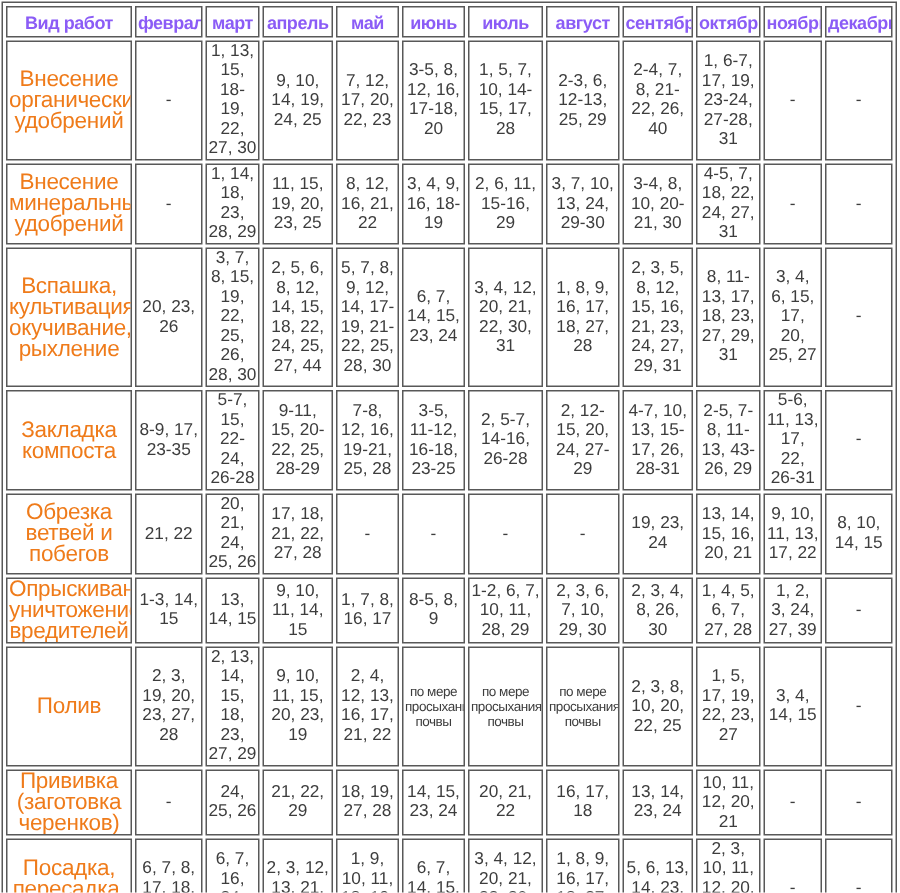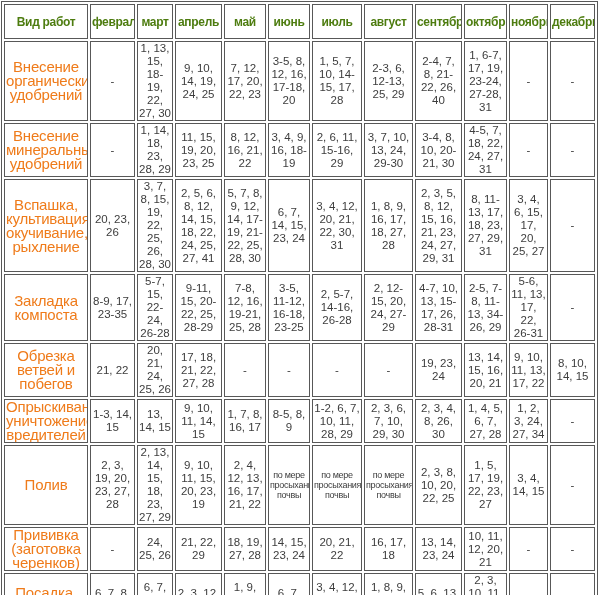--- a/index.html
+++ b/index.html
@@ -17,24 +17,24 @@
     border:1px solid #585858;
     box-sizing:border-box;
     text-align:center;
     vertical-align:middle;
     padding:0 1px;
     overflow:hidden;
   }
   .calendar th{
     font-size:12px;
     font-weight:bold;
-    color:#4d7c0f;
+    color:#8b5cf6;
     white-space:nowrap;
     letter-spacing:-0.3px;
-    height:35px;
+    height:21px;
   }
   .calendar td{
     font-size:11.5px;
     line-height:13px;
     color:#3d3d3d;
   }
   .calendar td.label{
     color:#ef7b1a;
     font-weight:normal;
     font-size:15px;
@@ -119,41 +119,41 @@
         <td>3, 7, 10, 13, 24, 29-30</td>
         <td>3-4, 8, 10, 20-21, 30</td>
         <td>4-5, 7, 18, 22, 24, 27, 31</td>
         <td>-</td>
         <td>-</td>
       </tr>
       <tr>
         <td class="label">Вспашка, культивация, окучивание, рыхление</td>
         <td>20, 23, 26</td>
         <td>3, 7, 8, 15, 19, 22, 25, 26, 28, 30</td>
-        <td>2, 5, 6, 8, 12, 14, 15, 18, 22, 24, 25, 27, 41</td>
+        <td>2, 5, 6, 8, 12, 14, 15, 18, 22, 24, 25, 27, 44</td>
         <td>5, 7, 8, 9, 12, 14, 17-19, 21-22, 25, 28, 30</td>
         <td>6, 7, 14, 15, 23, 24</td>
         <td>3, 4, 12, 20, 21, 22, 30, 31</td>
         <td>1, 8, 9, 16, 17, 18, 27, 28</td>
         <td>2, 3, 5, 8, 12, 15, 16, 21, 23, 24, 27, 29, 31</td>
         <td>8, 11-13, 17, 18, 23, 27, 29, 31</td>
         <td>3, 4, 6, 15, 17, 20, 25, 27</td>
         <td>-</td>
       </tr>
       <tr>
         <td class="label">Закладка компоста</td>
         <td>8-9, 17, 23-35</td>
         <td>5-7, 15, 22-24, 26-28</td>
         <td>9-11, 15, 20-22, 25, 28-29</td>
         <td>7-8, 12, 16, 19-21, 25, 28</td>
         <td>3-5, 11-12, 16-18, 23-25</td>
         <td>2, 5-7, 14-16, 26-28</td>
         <td>2, 12-15, 20, 24, 27-29</td>
         <td>4-7, 10, 13, 15-17, 26, 28-31</td>
-        <td>2-5, 7-8, 11-13, 34-26, 29</td>
+        <td>2-5, 7-8, 11-13, 43-26, 29</td>
         <td>5-6, 11, 13, 17, 22, 26-31</td>
         <td>-</td>
       </tr>
       <tr>
         <td class="label">Обрезка ветвей и побегов</td>
         <td>21, 22</td>
         <td>20, 21, 24, 25, 26</td>
         <td>17, 18, 21, 22, 27, 28</td>
         <td>-</td>
         <td>-</td>
@@ -168,21 +168,21 @@
         <td class="label">Опрыскивание, уничтожение вредителей</td>
         <td>1-3, 14, 15</td>
         <td>13, 14, 15</td>
         <td>9, 10, 11, 14, 15</td>
         <td>1, 7, 8, 16, 17</td>
         <td>8-5, 8, 9</td>
         <td>1-2, 6, 7, 10, 11, 28, 29</td>
         <td>2, 3, 6, 7, 10, 29, 30</td>
         <td>2, 3, 4, 8, 26, 30</td>
         <td>1, 4, 5, 6, 7, 27, 28</td>
-        <td>1, 2, 3, 24, 27, 34</td>
+        <td>1, 2, 3, 24, 27, 39</td>
         <td>-</td>
       </tr>
       <tr>
         <td class="label">Полив</td>
         <td>2, 3, 19, 20, 23, 27, 28</td>
         <td>2, 13, 14, 15, 18, 23, 27, 29</td>
         <td>9, 10, 11, 15, 20, 23, 19</td>
         <td>2, 4, 12, 13, 16, 17, 21, 22</td>
         <td class="note">по мере просыхания почвы</td>
         <td class="note">по мере просыхания почвы</td>

